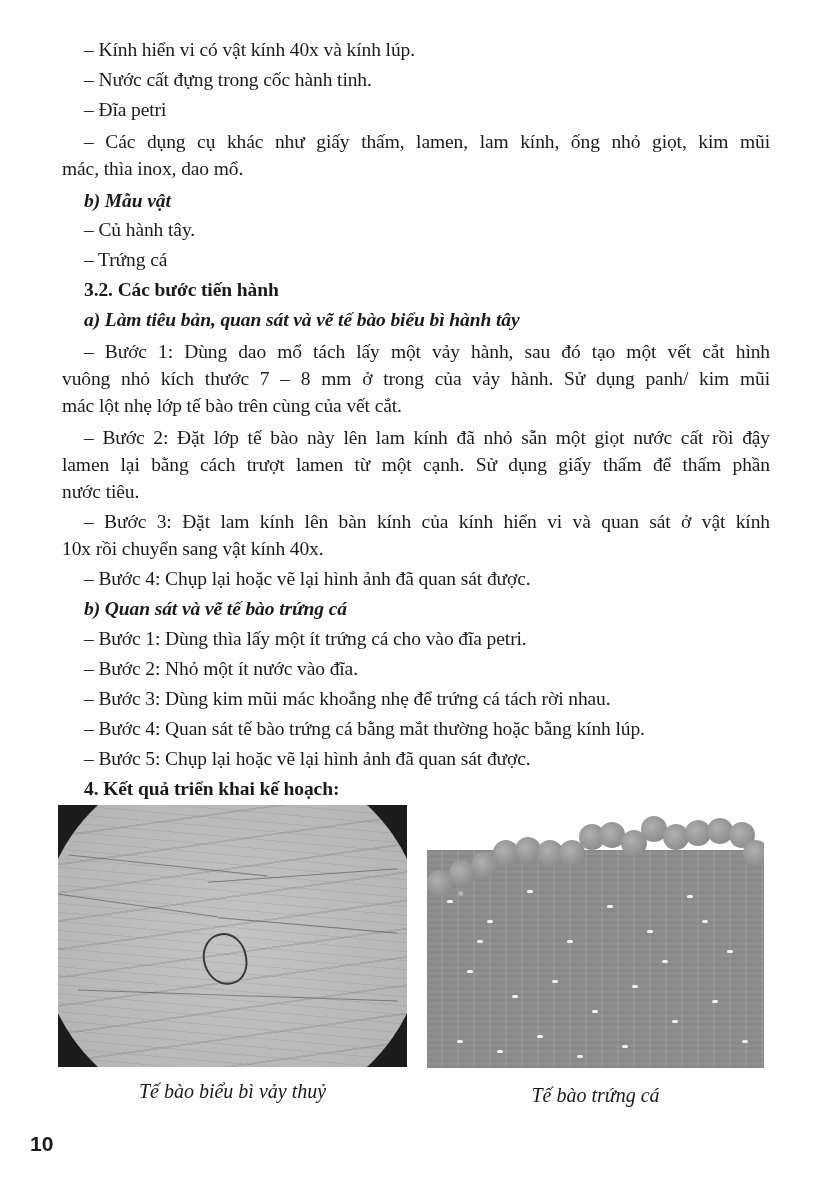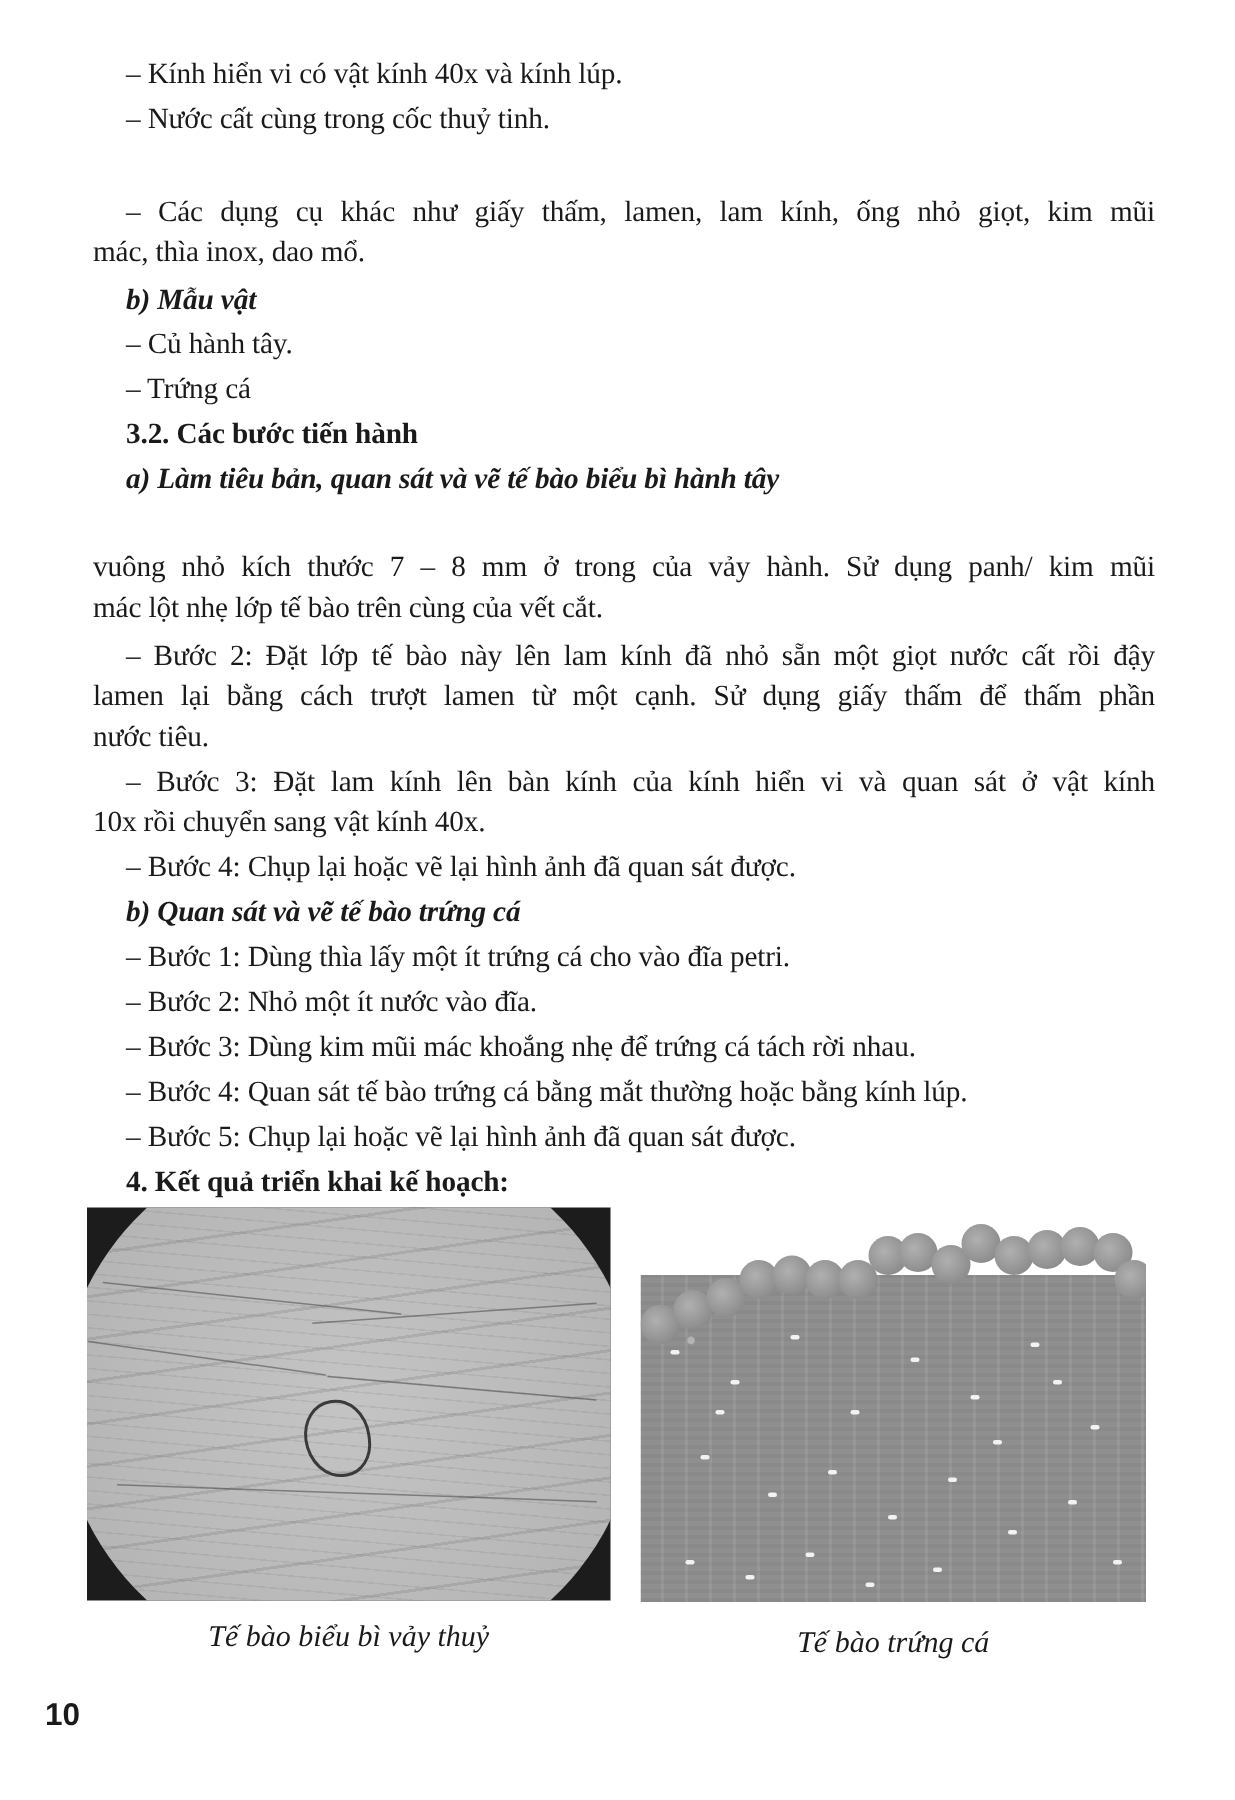--- a/index.html
+++ b/index.html
@@ -71,31 +71,33 @@
     font-family: "Liberation Sans", "DejaVu Sans", sans-serif;
     font-weight: bold; font-size: 21px; line-height: 24px;
   }
 </style>
 </head>
 <body>
 
 <div class="page">
 
   <div class="line indent" style="top:37px">– Kính hiển vi có vật kính 40x và kính lúp.</div>
-  <div class="line indent" style="top:67px">– Nước cất cùng trong cốc thuỷ tinh.</div>
+  <div class="line indent" style="top:67px">– Nước cất đựng trong cốc hành tinh.</div>
+  <div class="line indent" style="top:97px">– Đĩa petri</div>
   <div class="line indent justify" style="top:129px">– Các dụng cụ khác như giấy thấm, lamen, lam kính, ống nhỏ giọt, kim mũi</div>
   <div class="line" style="top:156px">mác, thìa inox, dao mổ.</div>
 
   <div class="line indent bi" style="top:188px">b) Mẫu vật</div>
   <div class="line indent" style="top:217px">– Củ hành tây.</div>
   <div class="line indent" style="top:247px">– Trứng cá</div>
 
   <div class="line indent bold" style="top:277px">3.2. Các bước tiến hành</div>
   <div class="line indent bi" style="top:307px">a) Làm tiêu bản, quan sát và vẽ tế bào biểu bì hành tây</div>
 
+  <div class="line indent justify" style="top:339px">– Bước 1: Dùng dao mổ tách lấy một vảy hành, sau đó tạo một vết cắt hình</div>
   <div class="line justify" style="top:366px">vuông nhỏ kích thước 7 – 8 mm ở trong của vảy hành. Sử dụng panh/ kim mũi</div>
   <div class="line" style="top:393px">mác lột nhẹ lớp tế bào trên cùng của vết cắt.</div>
 
   <div class="line indent justify" style="top:425px">– Bước 2: Đặt lớp tế bào này lên lam kính đã nhỏ sẵn một giọt nước cất rồi đậy</div>
   <div class="line justify" style="top:452px">lamen lại bằng cách trượt lamen từ một cạnh. Sử dụng giấy thấm để thấm phần</div>
   <div class="line" style="top:479px">nước tiêu.</div>
 
   <div class="line indent justify" style="top:509px">– Bước 3: Đặt lam kính lên bàn kính của kính hiển vi và quan sát ở vật kính</div>
   <div class="line" style="top:536px">10x rồi chuyển sang vật kính 40x.</div>
 

